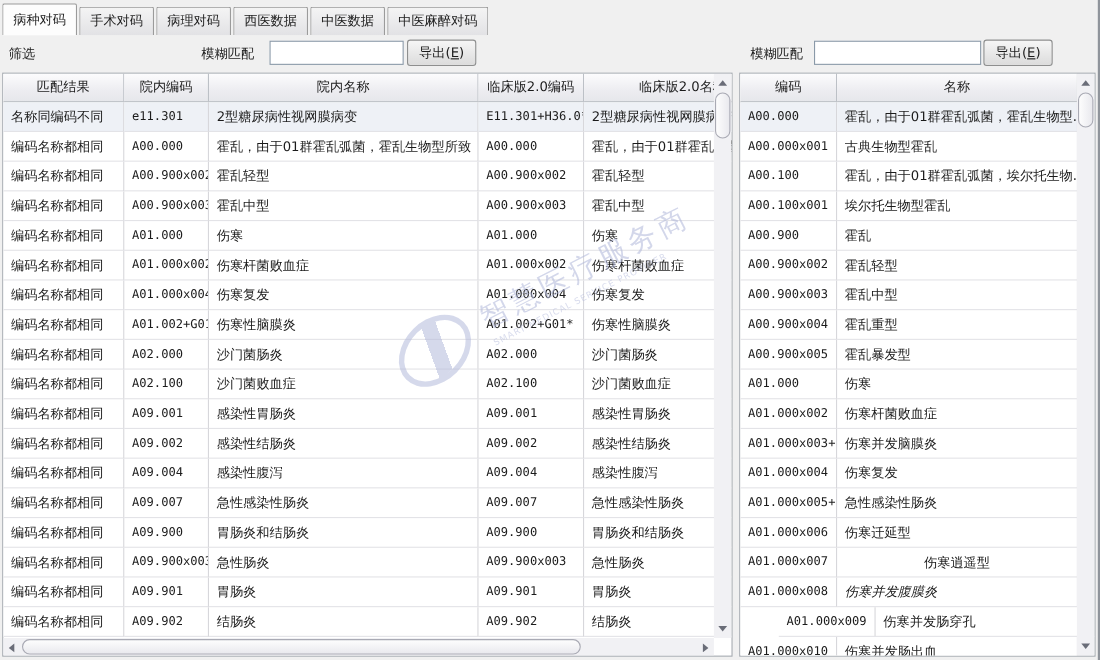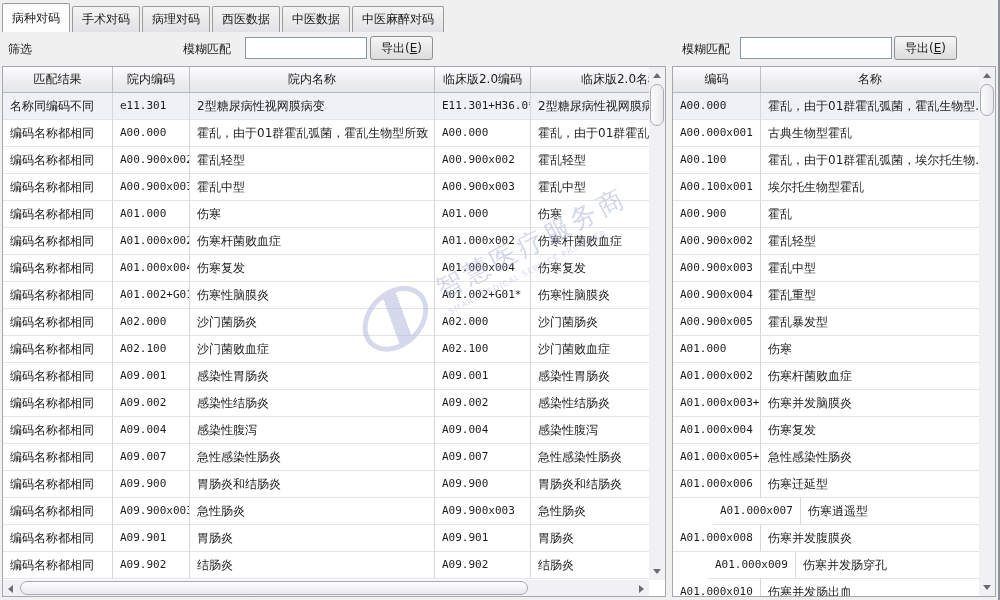--- a/index.html
+++ b/index.html
@@ -300,26 +300,26 @@
       </div>
       <div class="trow">
         <div class="tcell mono" style="width: 88px;">A01.000x005+...</div>
         <div class="tcell" style="width: 219px;">急性感染性肠炎</div>
       </div>
       <div class="trow">
         <div class="tcell mono" style="width: 88px;">A01.000x006</div>
         <div class="tcell" style="width: 219px;">伤寒迁延型</div>
       </div>
       <div class="trow">
-        <div class="tcell mono" style="width: 88px; margin-left: 40px;">A01.000x007</div>
-        <div class="tcell" style="width: 219px;">伤寒逍遥型</div>
+        <div class="tcell mono" style="width: 88px;">A01.000x007</div>
+        <div class="tcell" style="width: 219px; text-align: center;">伤寒逍遥型</div>
       </div>
       <div class="trow">
         <div class="tcell mono" style="width: 88px;">A01.000x008</div>
-        <div class="tcell" style="width: 219px;">伤寒并发腹膜炎</div>
+        <div class="tcell" style="width: 219px; font-style: italic;">伤寒并发腹膜炎</div>
       </div>
       <div class="trow">
         <div class="tcell mono" style="width: 88px; margin-left: 35px;">A01.000x009</div>
         <div class="tcell" style="width: 219px;">伤寒并发肠穿孔</div>
       </div>
       <div class="trow">
         <div class="tcell mono" style="width: 88px;">A01.000x010</div>
         <div class="tcell" style="width: 219px;">伤寒并发肠出血</div>
       </div>
     </div>

